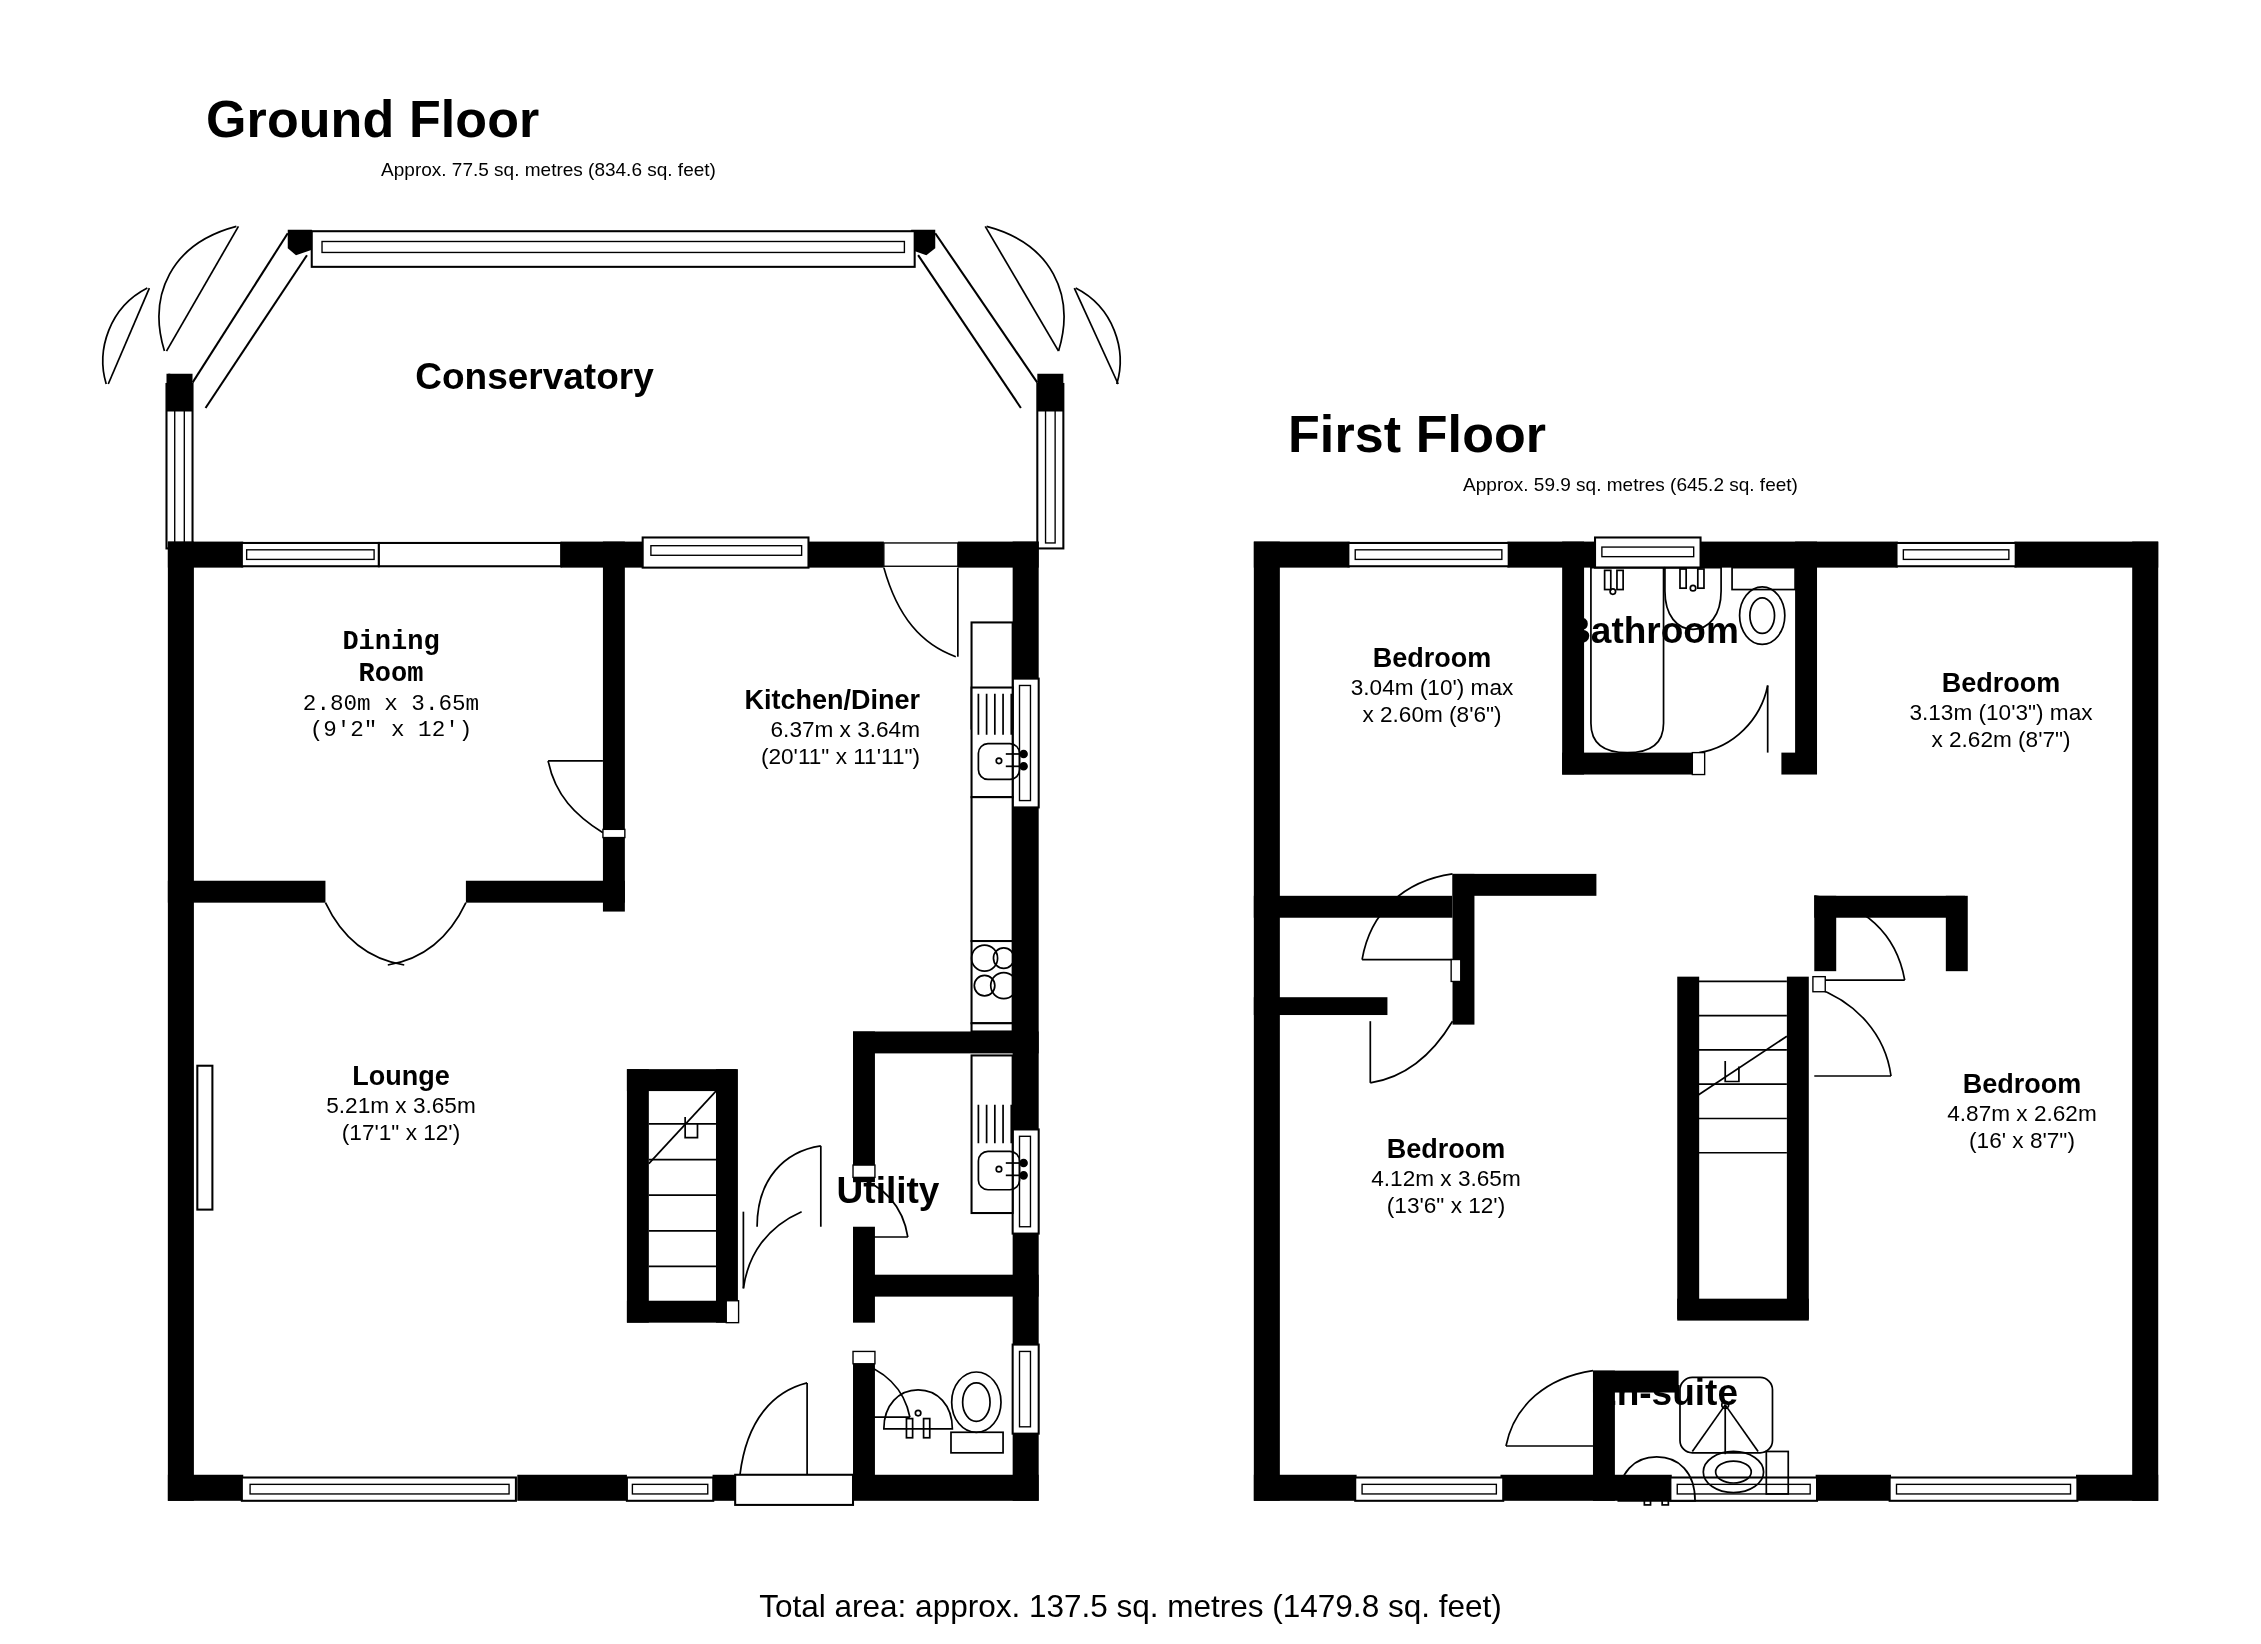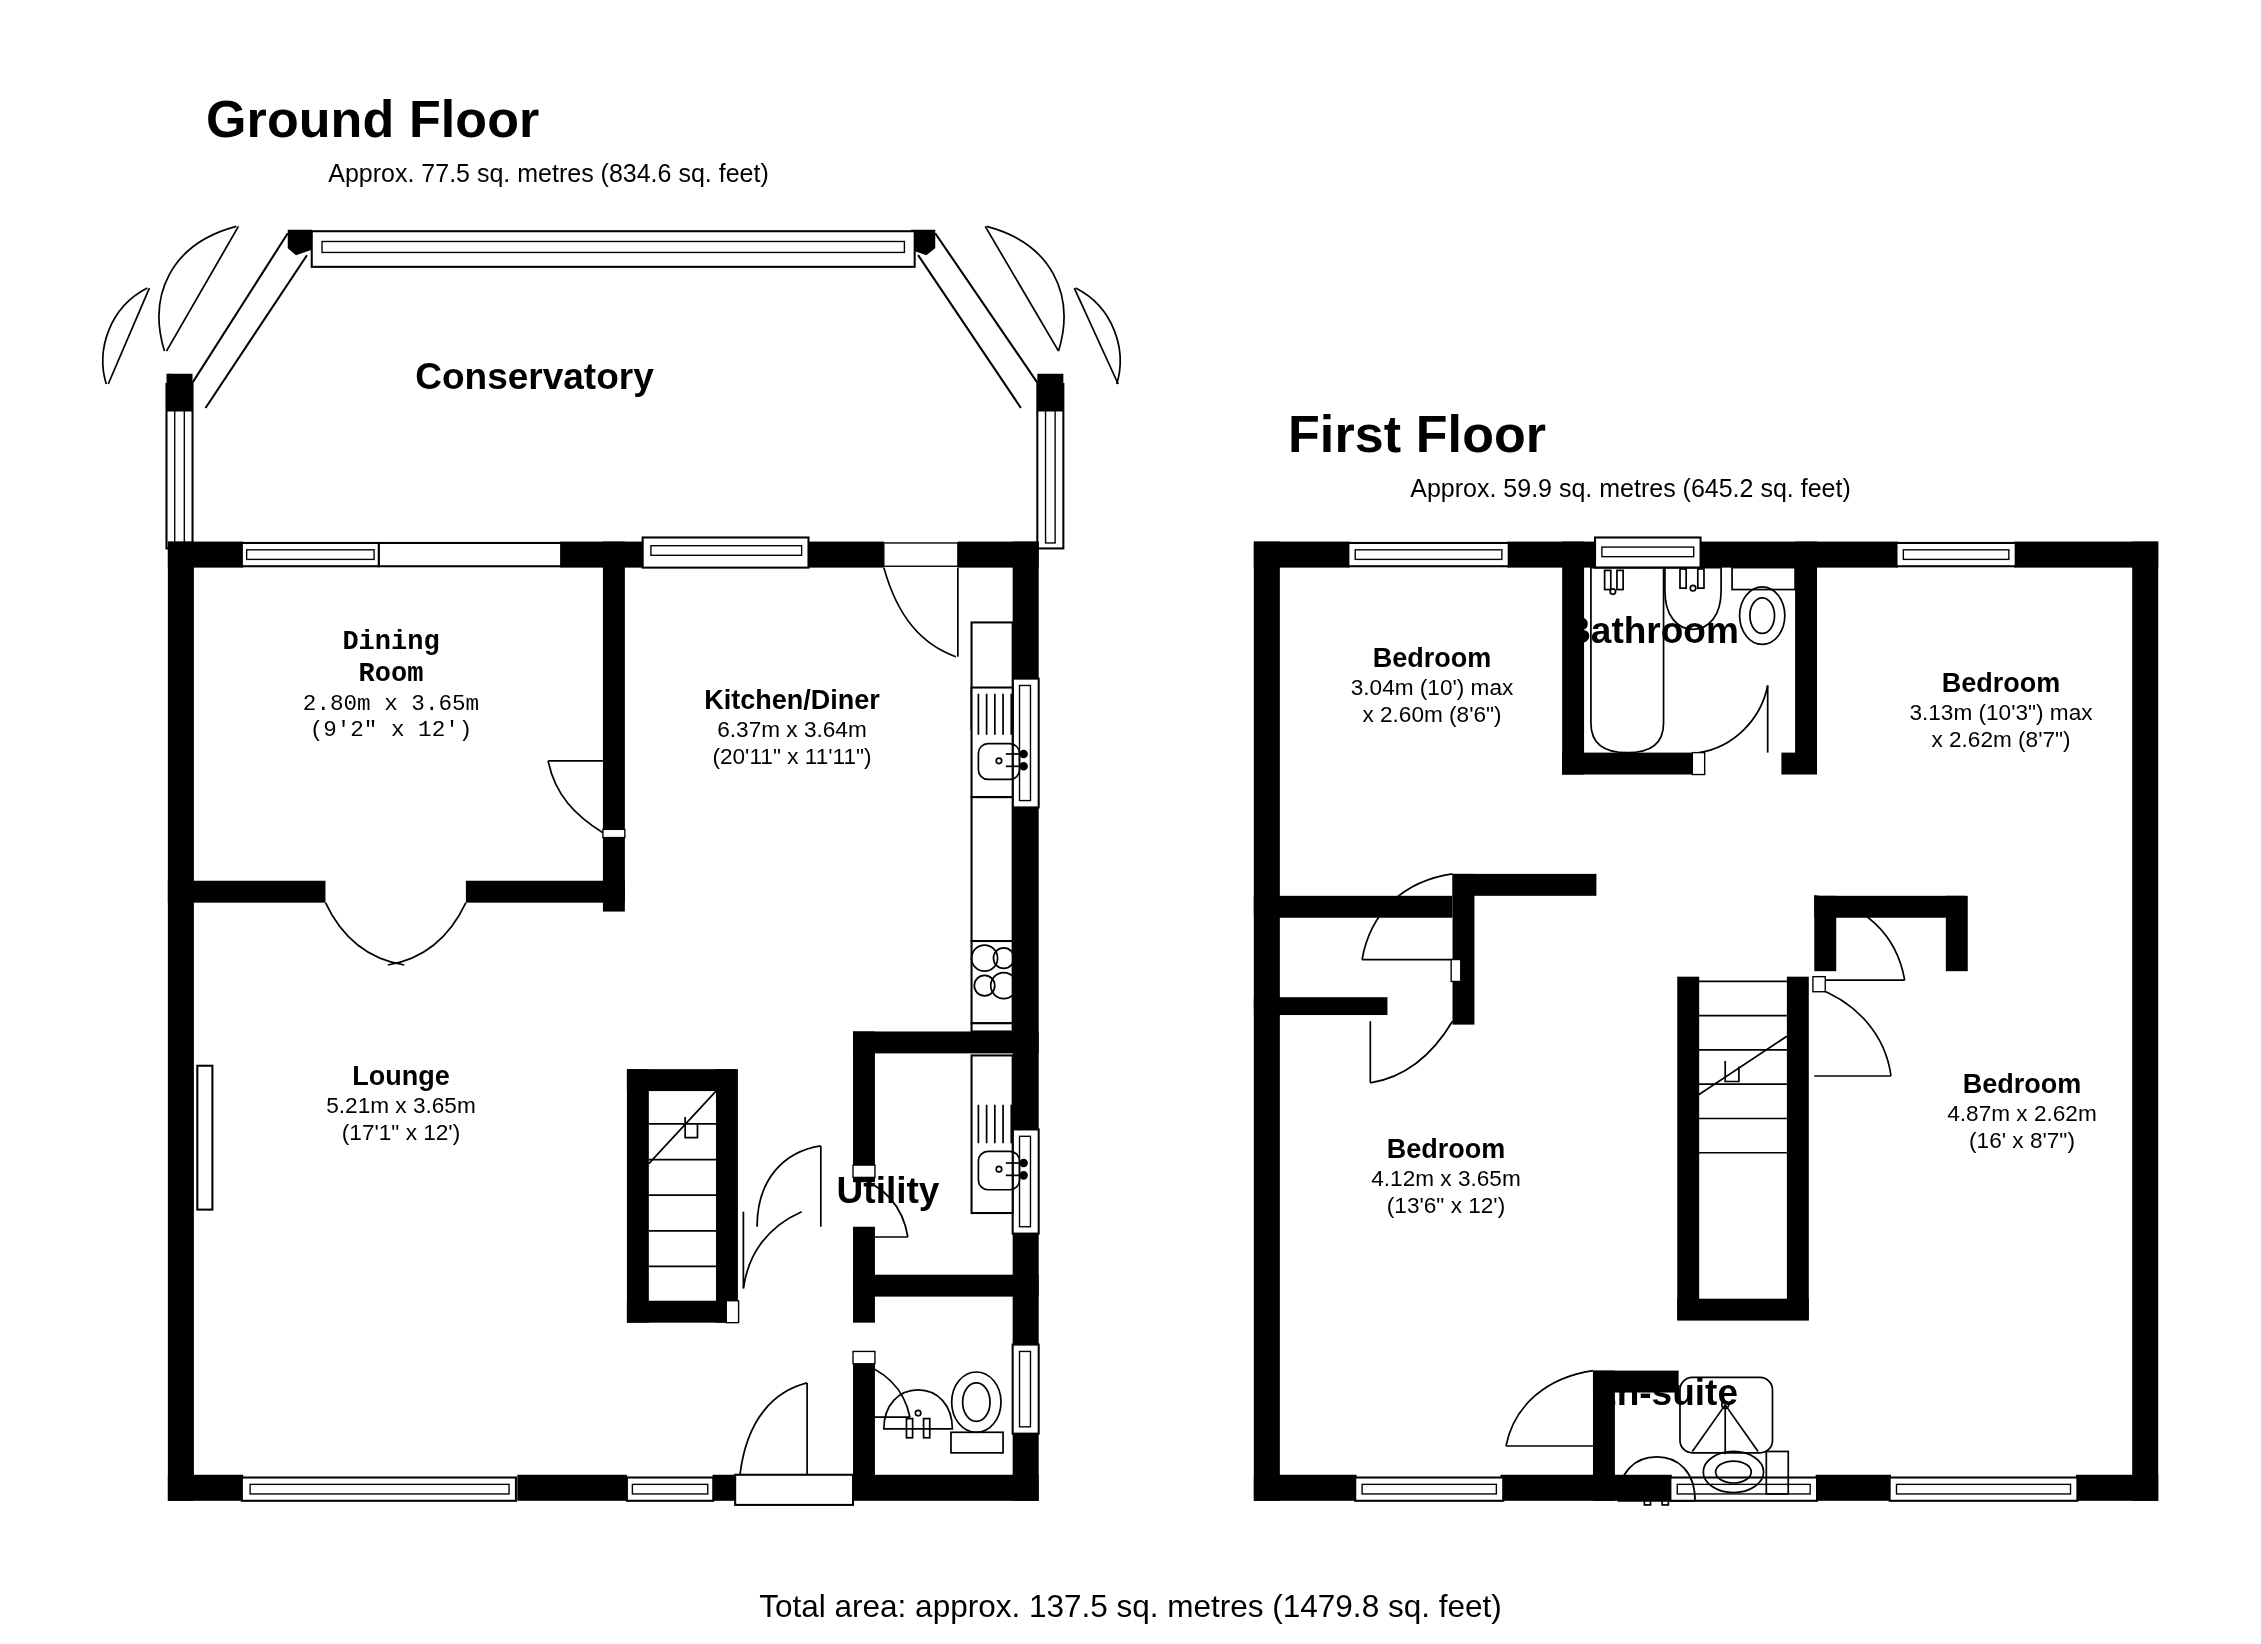--- a/index.html
+++ b/index.html
@@ -27,21 +27,21 @@
     height: 1645px;
   }
   
   .floor-title {
     font-size: 52px;
     font-weight: bold;
     text-align: left;
     letter-spacing: 0.1px;
   }
   .floor-sub {
-    font-size: 25px;
+    font-size: 19px;
     text-align: center;
     margin-top: 9.6px;
   }
   .heading-block { position: absolute; }
   #ground-heading { left: 206px; top: 89px; width: 685px; }
   #first-heading  { left: 1288px; top: 404px; width: 685px; }
 
   .room-label {
     position: absolute;
     text-align: center;
@@ -477,21 +477,21 @@
 
   <div class="small-label" style="left:411px; top:356px; width:247px;">Conservatory</div>
 
   <div class="room-label" style="left:247px; top:627px; width:288px;font-family:Liberation Mono, monospace;">
     <span class="room-name">Dining</span>
     <span class="room-name">Room</span>
     <span class="room-dim">2.80m x 3.65m</span>
     <span class="room-dim">(9'2" x 12')</span>
   </div>
 
-  <div class="room-label" style="left:648px; top:685px; width:288px;">
+  <div class="room-label" style="left:632px; top:685px; width:288px;text-align:right;">
     <span class="room-name">Kitchen/Diner</span>
     <span class="room-dim">6.37m x 3.64m</span>
     <span class="room-dim">(20'11" x 11'11")</span>
   </div>
 
   <div class="room-label" style="left:257px; top:1061px; width:288px;">
     <span class="room-name">Lounge</span>
     <span class="room-dim">5.21m x 3.65m</span>
     <span class="room-dim">(17'1" x 12')</span>
   </div>

